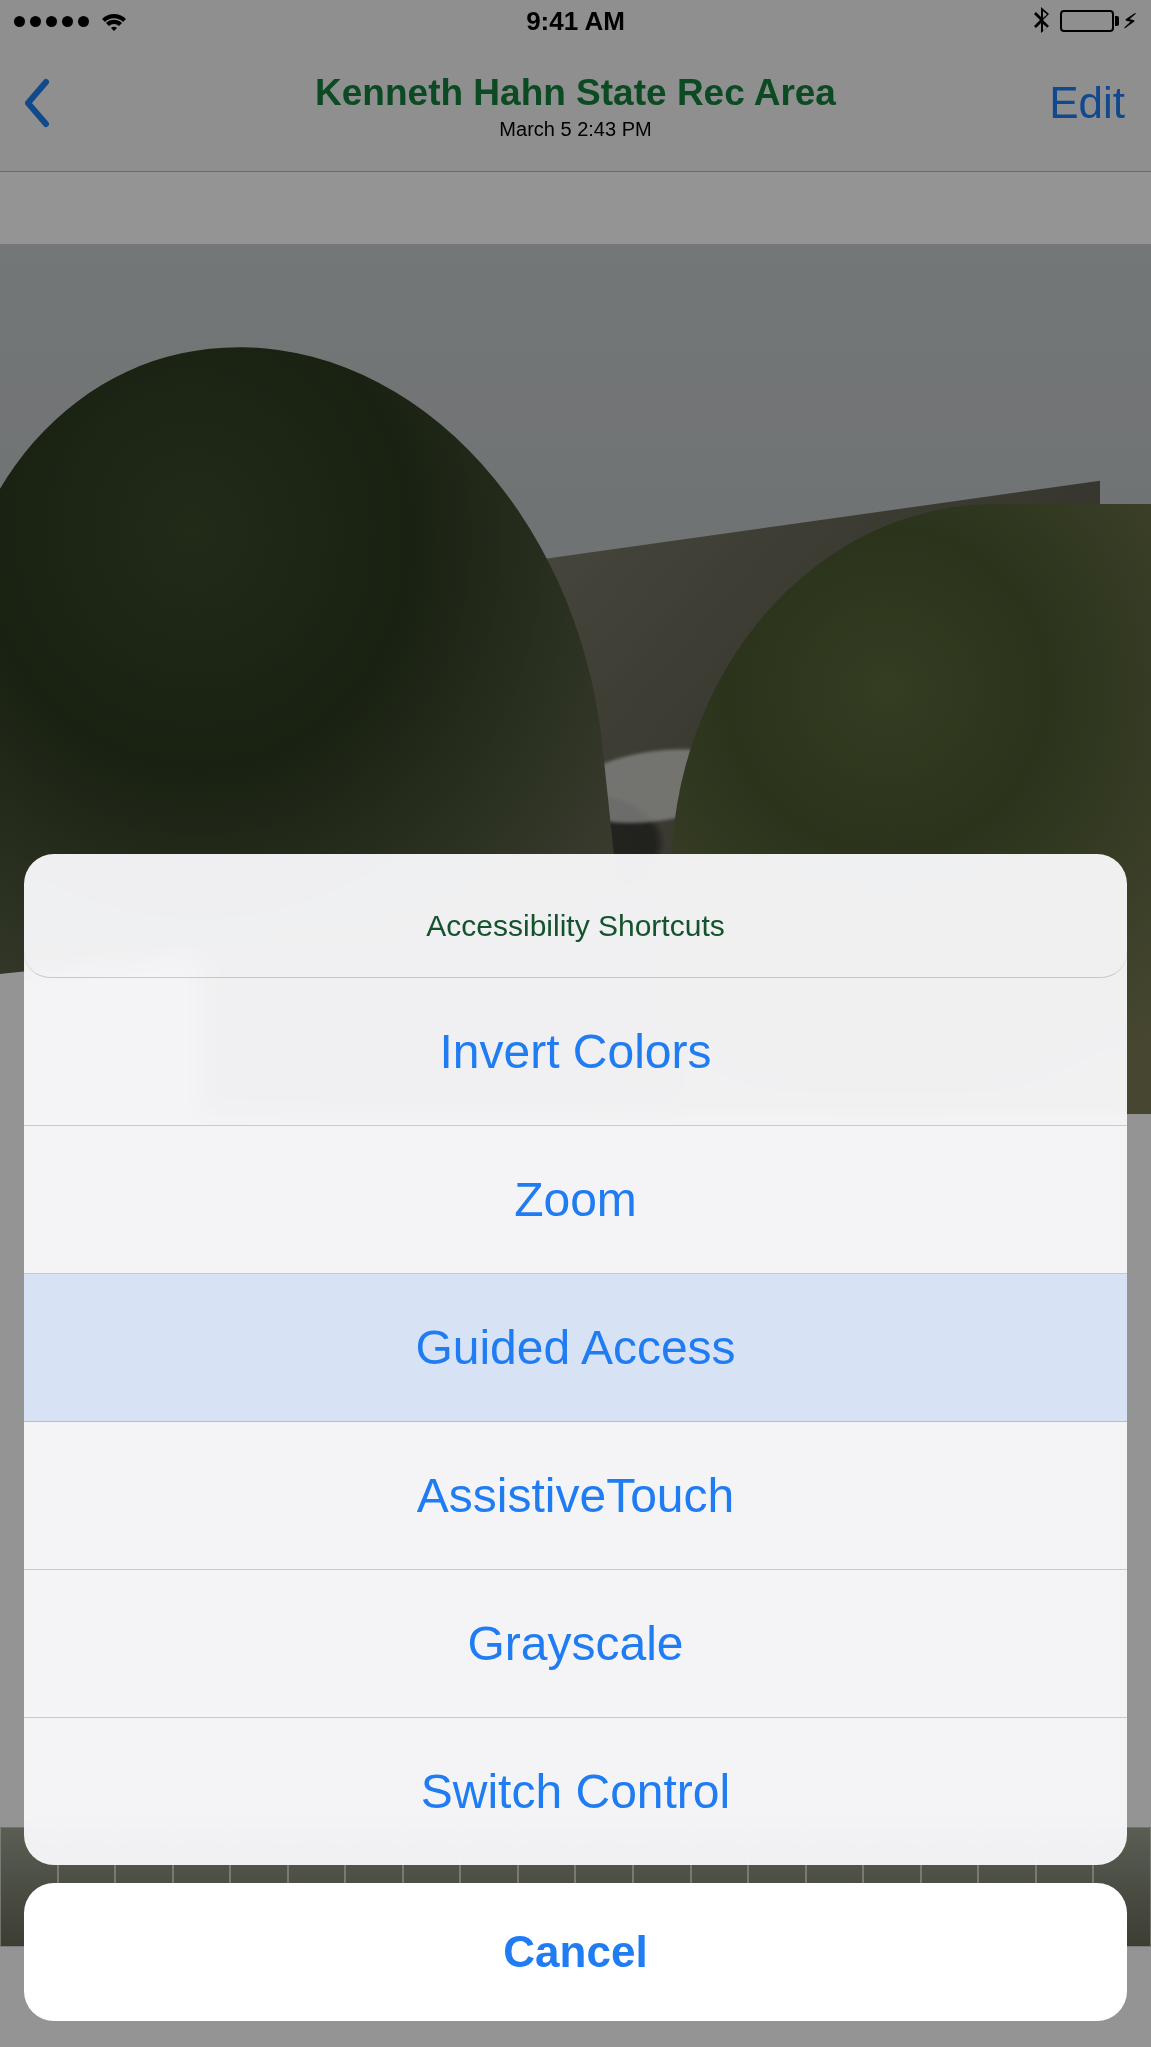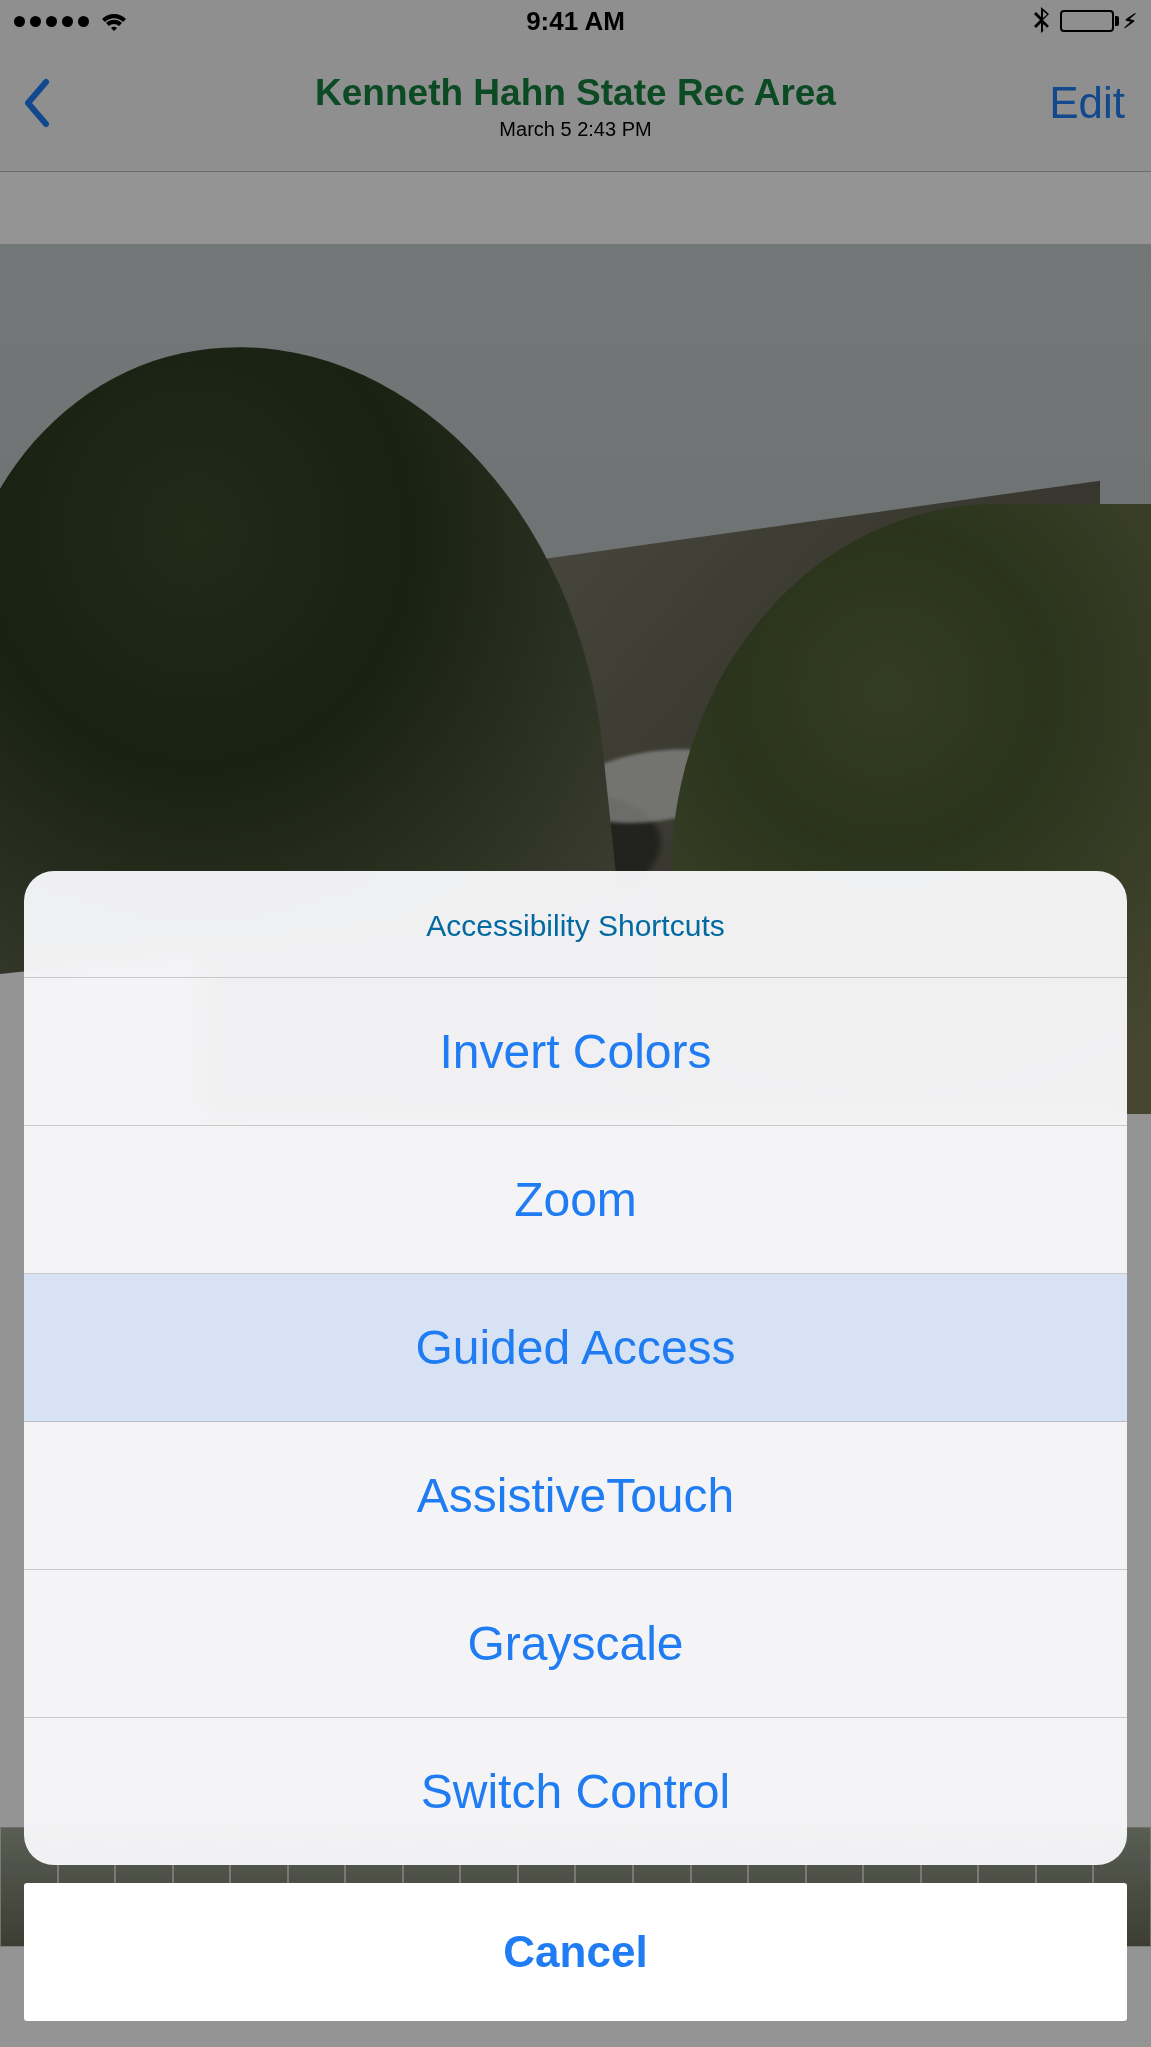--- a/index.html
+++ b/index.html
@@ -41,25 +41,25 @@
   .bush-right { position:absolute; top:260px; right:-60px; width:540px; height:620px; background:radial-gradient(circle at 40% 30%, #5a6a3a 0%, #4a5a30 30%, #7a7a55 80%); border-radius:60% 0 0 0; }
   .thumb-strip { position:absolute; left:0; right:0; bottom:100px; height:120px; display:flex; }
   .thumb { flex:1; border:1px solid rgba(255,255,255,.6); background:linear-gradient(#9aa290,#6a6a5a); }
 
   
   .dim { position:absolute; inset:0; background:rgba(0,0,0,0.42); }
 
   
   .sheet-wrap { position:absolute; left:24px; right:24px; bottom:26px; }
   .sheet { background:rgba(248,248,250,0.96); border-radius:30px; overflow:hidden; backdrop-filter:blur(10px); }
-  .sheet-title { text-align:center; font-size:30px; color:#0369a1; padding:38px 0 34px; border-bottom:1px solid rgba(120,120,120,.35); }
+  .sheet-title { text-align:center; font-size:30px; color:#14532d; padding:55px 0 34px; border-bottom:1px solid rgba(120,120,120,.35);border-radius:26px; }
   .sheet-item { text-align:center; font-size:48px; color:#1f7cf2; padding:46px 0; border-bottom:1px solid rgba(120,120,120,.35); }
   .sheet-item:last-child { border-bottom:none; }
   .sheet-item.highlight { background:#d7e3f5; }
-  .cancel { margin-top:18px; background:#fff; border-radius:3px; text-align:center; font-size:44px; font-weight:600; color:#1f7cf2; padding:44px 0; }
+  .cancel { margin-top:18px; background:#fff; border-radius:30px; text-align:center; font-size:44px; font-weight:600; color:#1f7cf2; padding:44px 0; }
 </style>
 </head>
 <body>
 
 <div class="status-bar">
   <div class="status-left">
     <span class="dots">
       <span class="dot"></span>
         <span class="dot"></span>
         <span class="dot"></span>

